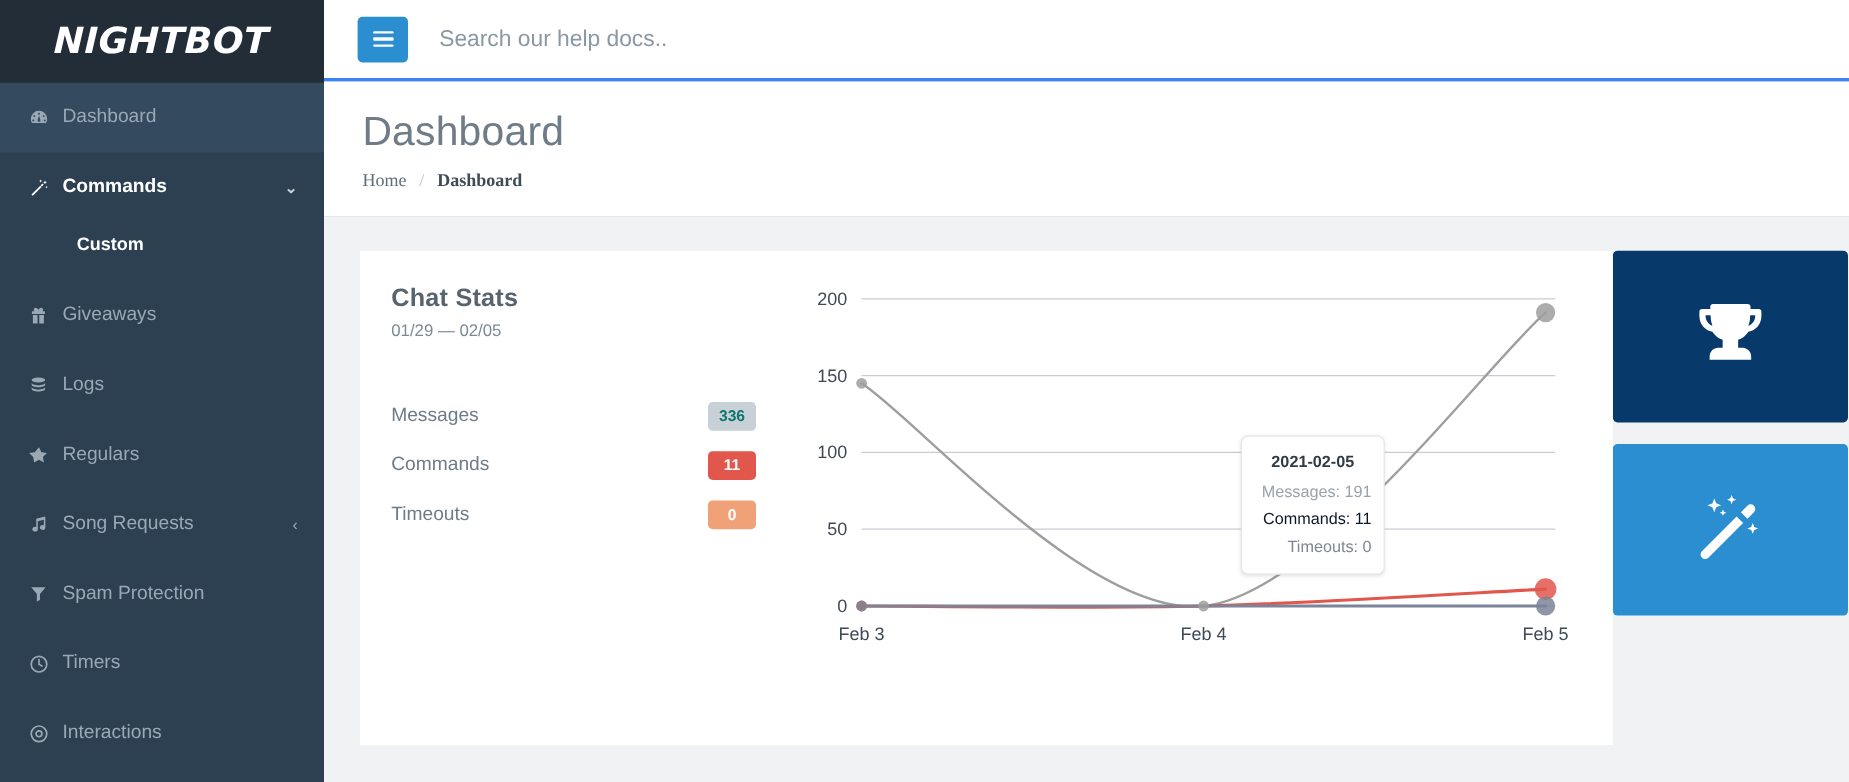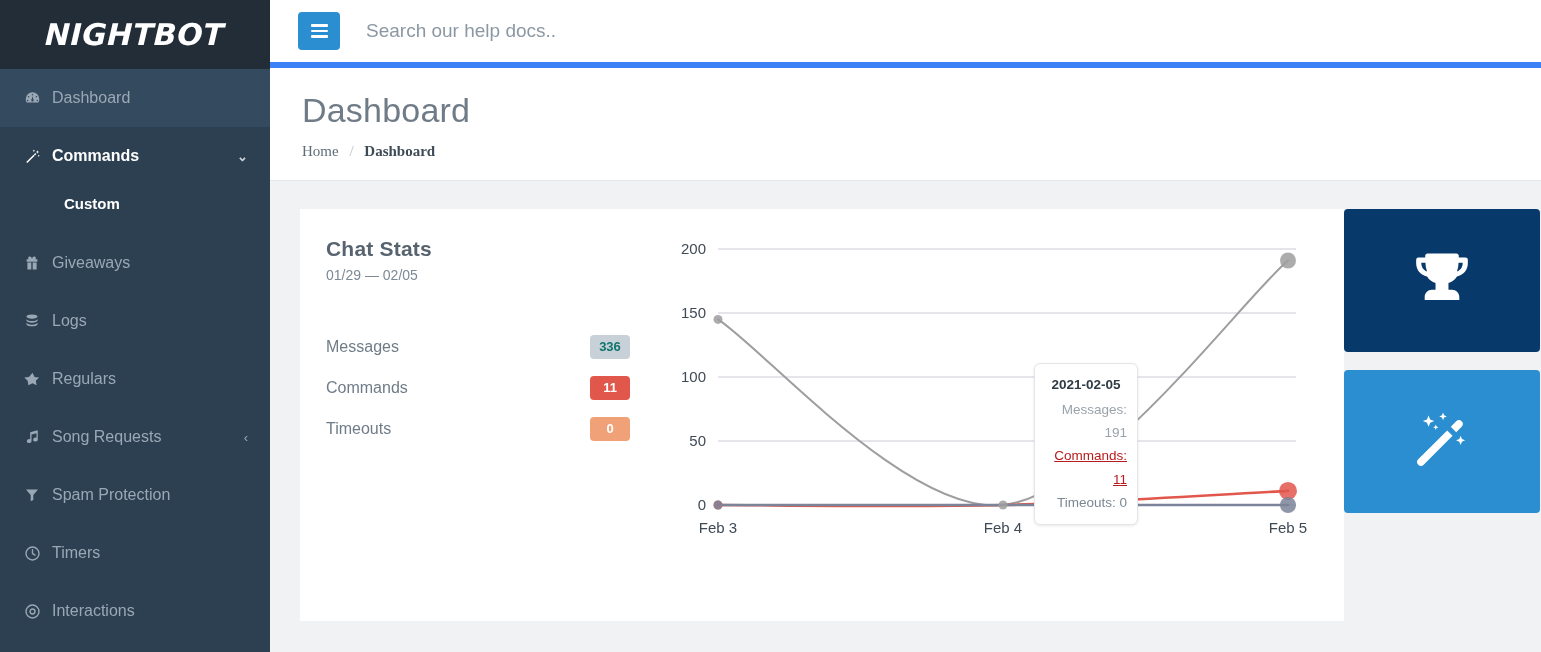--- a/index.html
+++ b/index.html
@@ -73,21 +73,21 @@
   
   .main {
     flex: 1 1 auto; height: 652px;
     display: flex; flex-direction: column;
     background: #f1f2f4;
     overflow: hidden;
   }
   .topbar {
     height: 68px; flex: 0 0 68px;
     background: #ffffff;
-    border-bottom: 6px solid #3b82f6;
+    border-bottom: 3px solid #3b82f6;
     display: flex; align-items: center;
     padding-left: 28px;
   }
   .hamburger {
     width: 42px; height: 38px;
     background: #2a8ed0;
     border: none; border-radius: 4px;
     display: flex; align-items: center; justify-content: center;
     cursor: pointer;
   }
@@ -180,39 +180,39 @@
   
   .chart-wrap {
     flex: 1 1 auto;
     position: relative;
     margin-left: 10px;
   }
   .chart-svg { display: block; }
   .tooltip {
     position: absolute;
     left: 368px; top: 128px;
-    width: 104px;
+    width: 120px;
     background: #ffffff;
     border: 1px solid #e3e5e8;
     border-radius: 6px;
     box-shadow: 0 1px 3px rgba(0,0,0,0.09);
     padding: 9px 10px 10px 10px;
     text-align: right;
     font-size: 13.5px;
     line-height: 1.72;
   }
   .tooltip-title {
     text-align: center;
     font-weight: bold;
     color: #2f3b45;
     font-size: 13.5px;
     margin-bottom: 2px;
   }
   .tt-messages { color: #9aa3ab; }
-  .tt-commands { color: #b91c1c; text-decoration: underline; }
+  .tt-commands { color: #0f172a; }
   .tt-timeouts { color: #7d8793; }
 
   
   .tiles {
     flex: 1 1 auto;
     display: flex; flex-direction: column;
     gap: 18px;
     padding-top: 0;
   }
   .tile {

